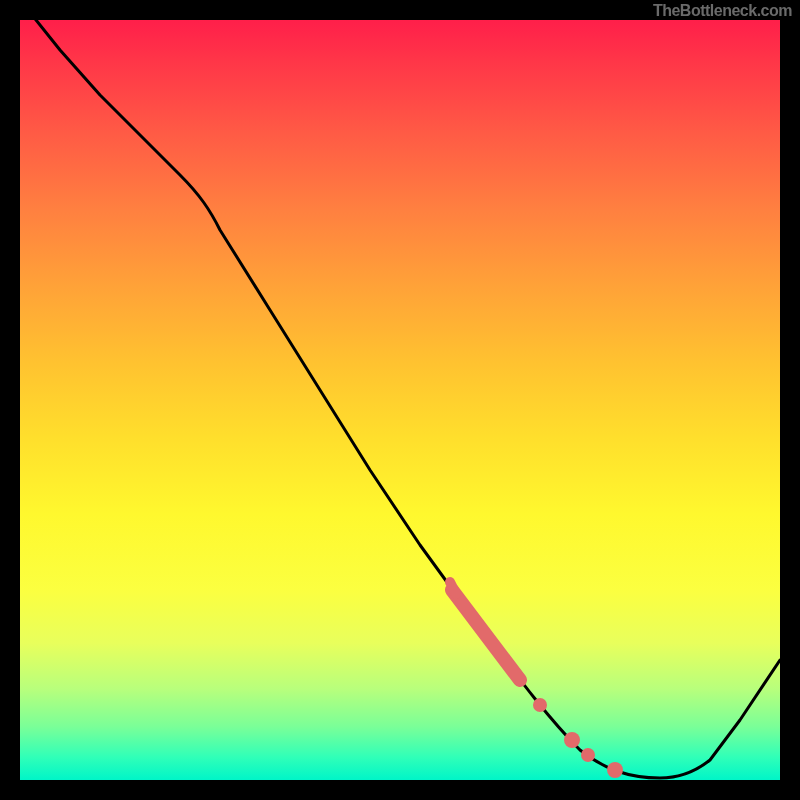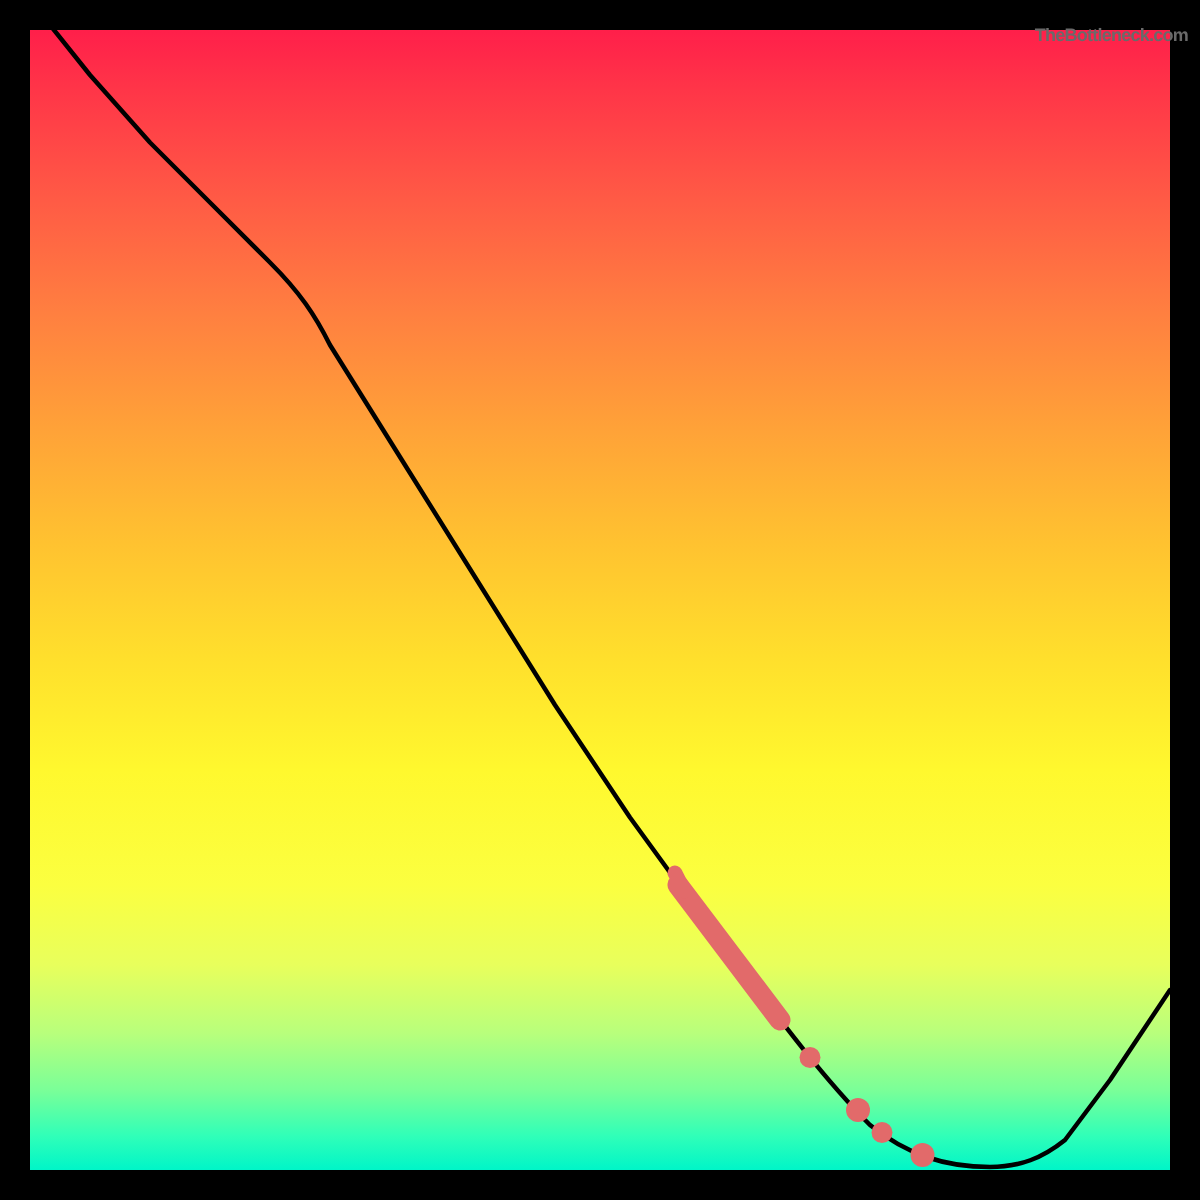--- a/index.html
+++ b/index.html
@@ -28,24 +28,24 @@
       #fbff40 75%,
       #e8ff5c 82%,
       #b8ff7c 88%,
       #7aff98 93%,
       #30ffb8 97%,
       #00f5c8 100%
     );
   }
   .watermark {
     position: absolute;
-    top: 16px;
+    top: 2px;
     right: 8px;
     font-family: Arial, Helvetica, sans-serif;
-    font-size: 12px;
+    font-size: 16px;
     font-weight: bold;
     color: #6a6a6a;
     letter-spacing: -0.5px;
   }
   .curve {
     position: absolute;
     left: 0; top: 0;
     width: 760px;
     height: 760px;
     pointer-events: none;

